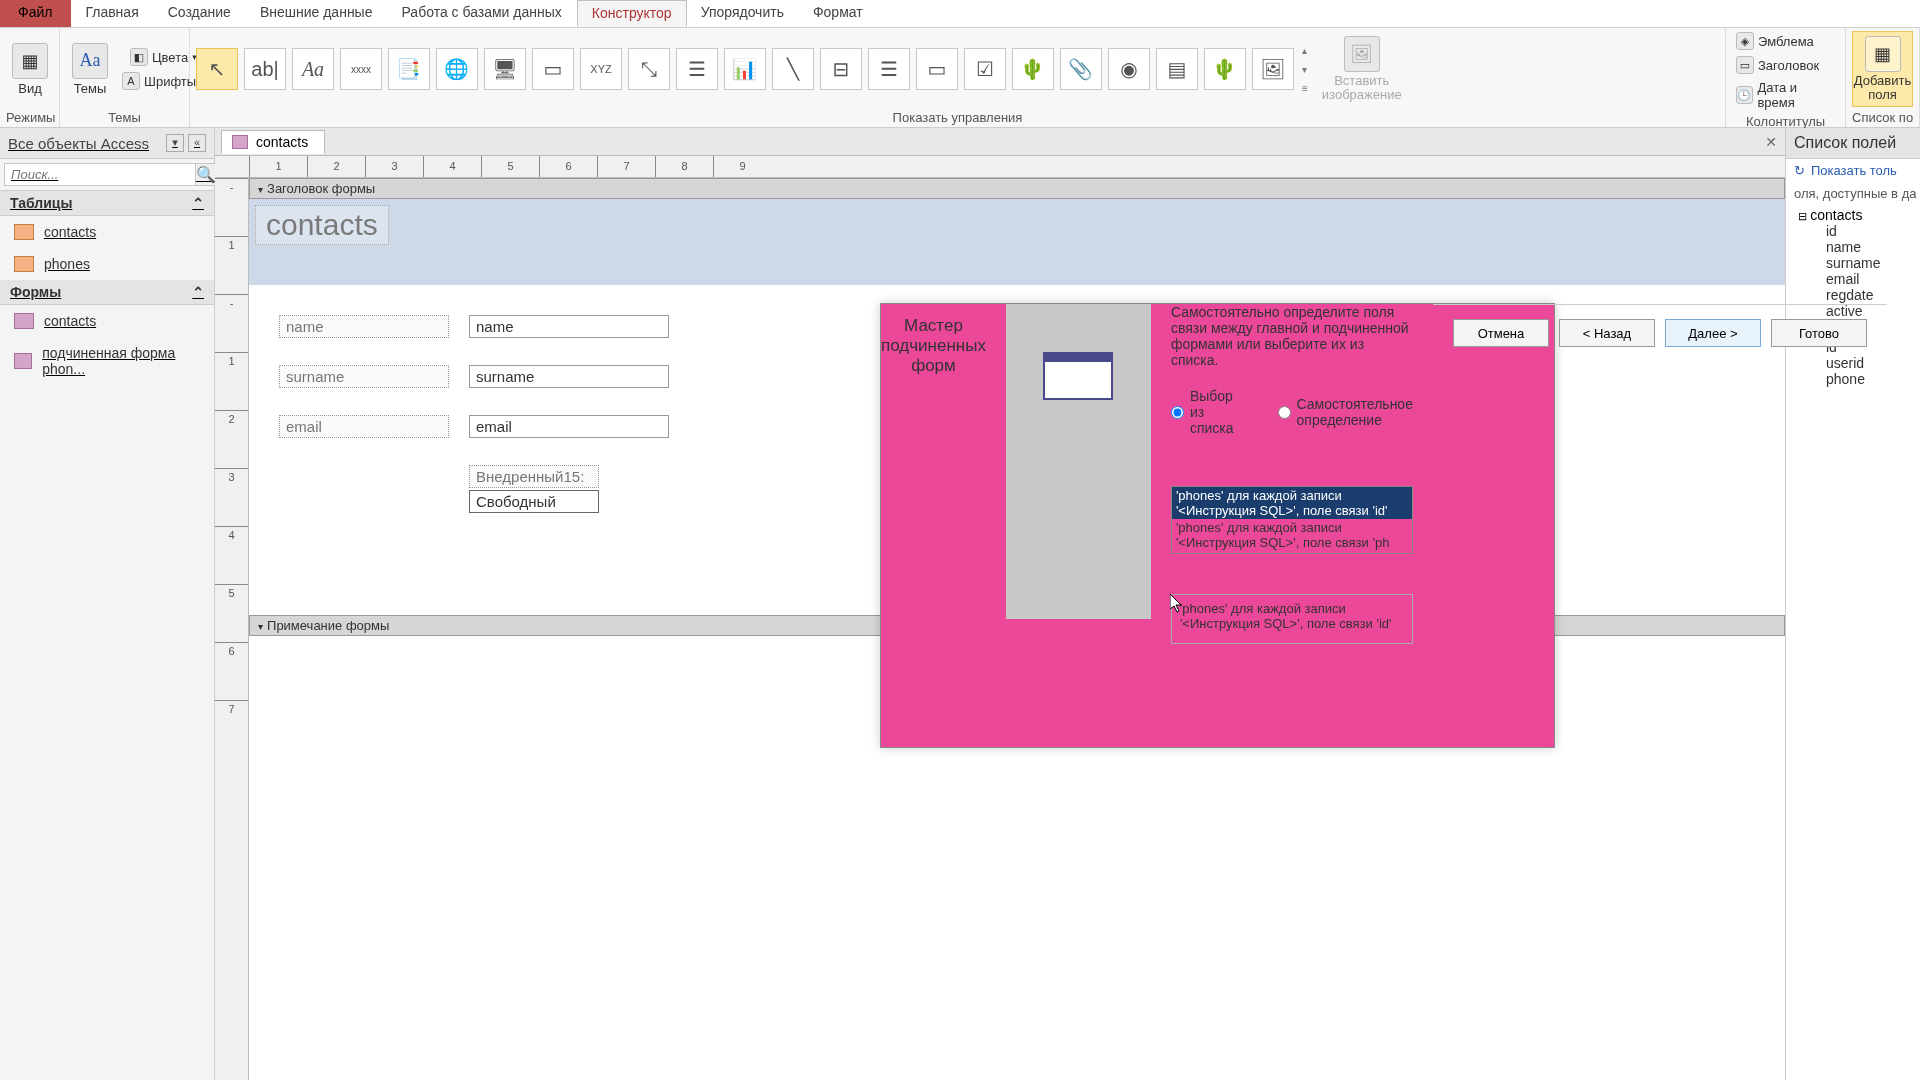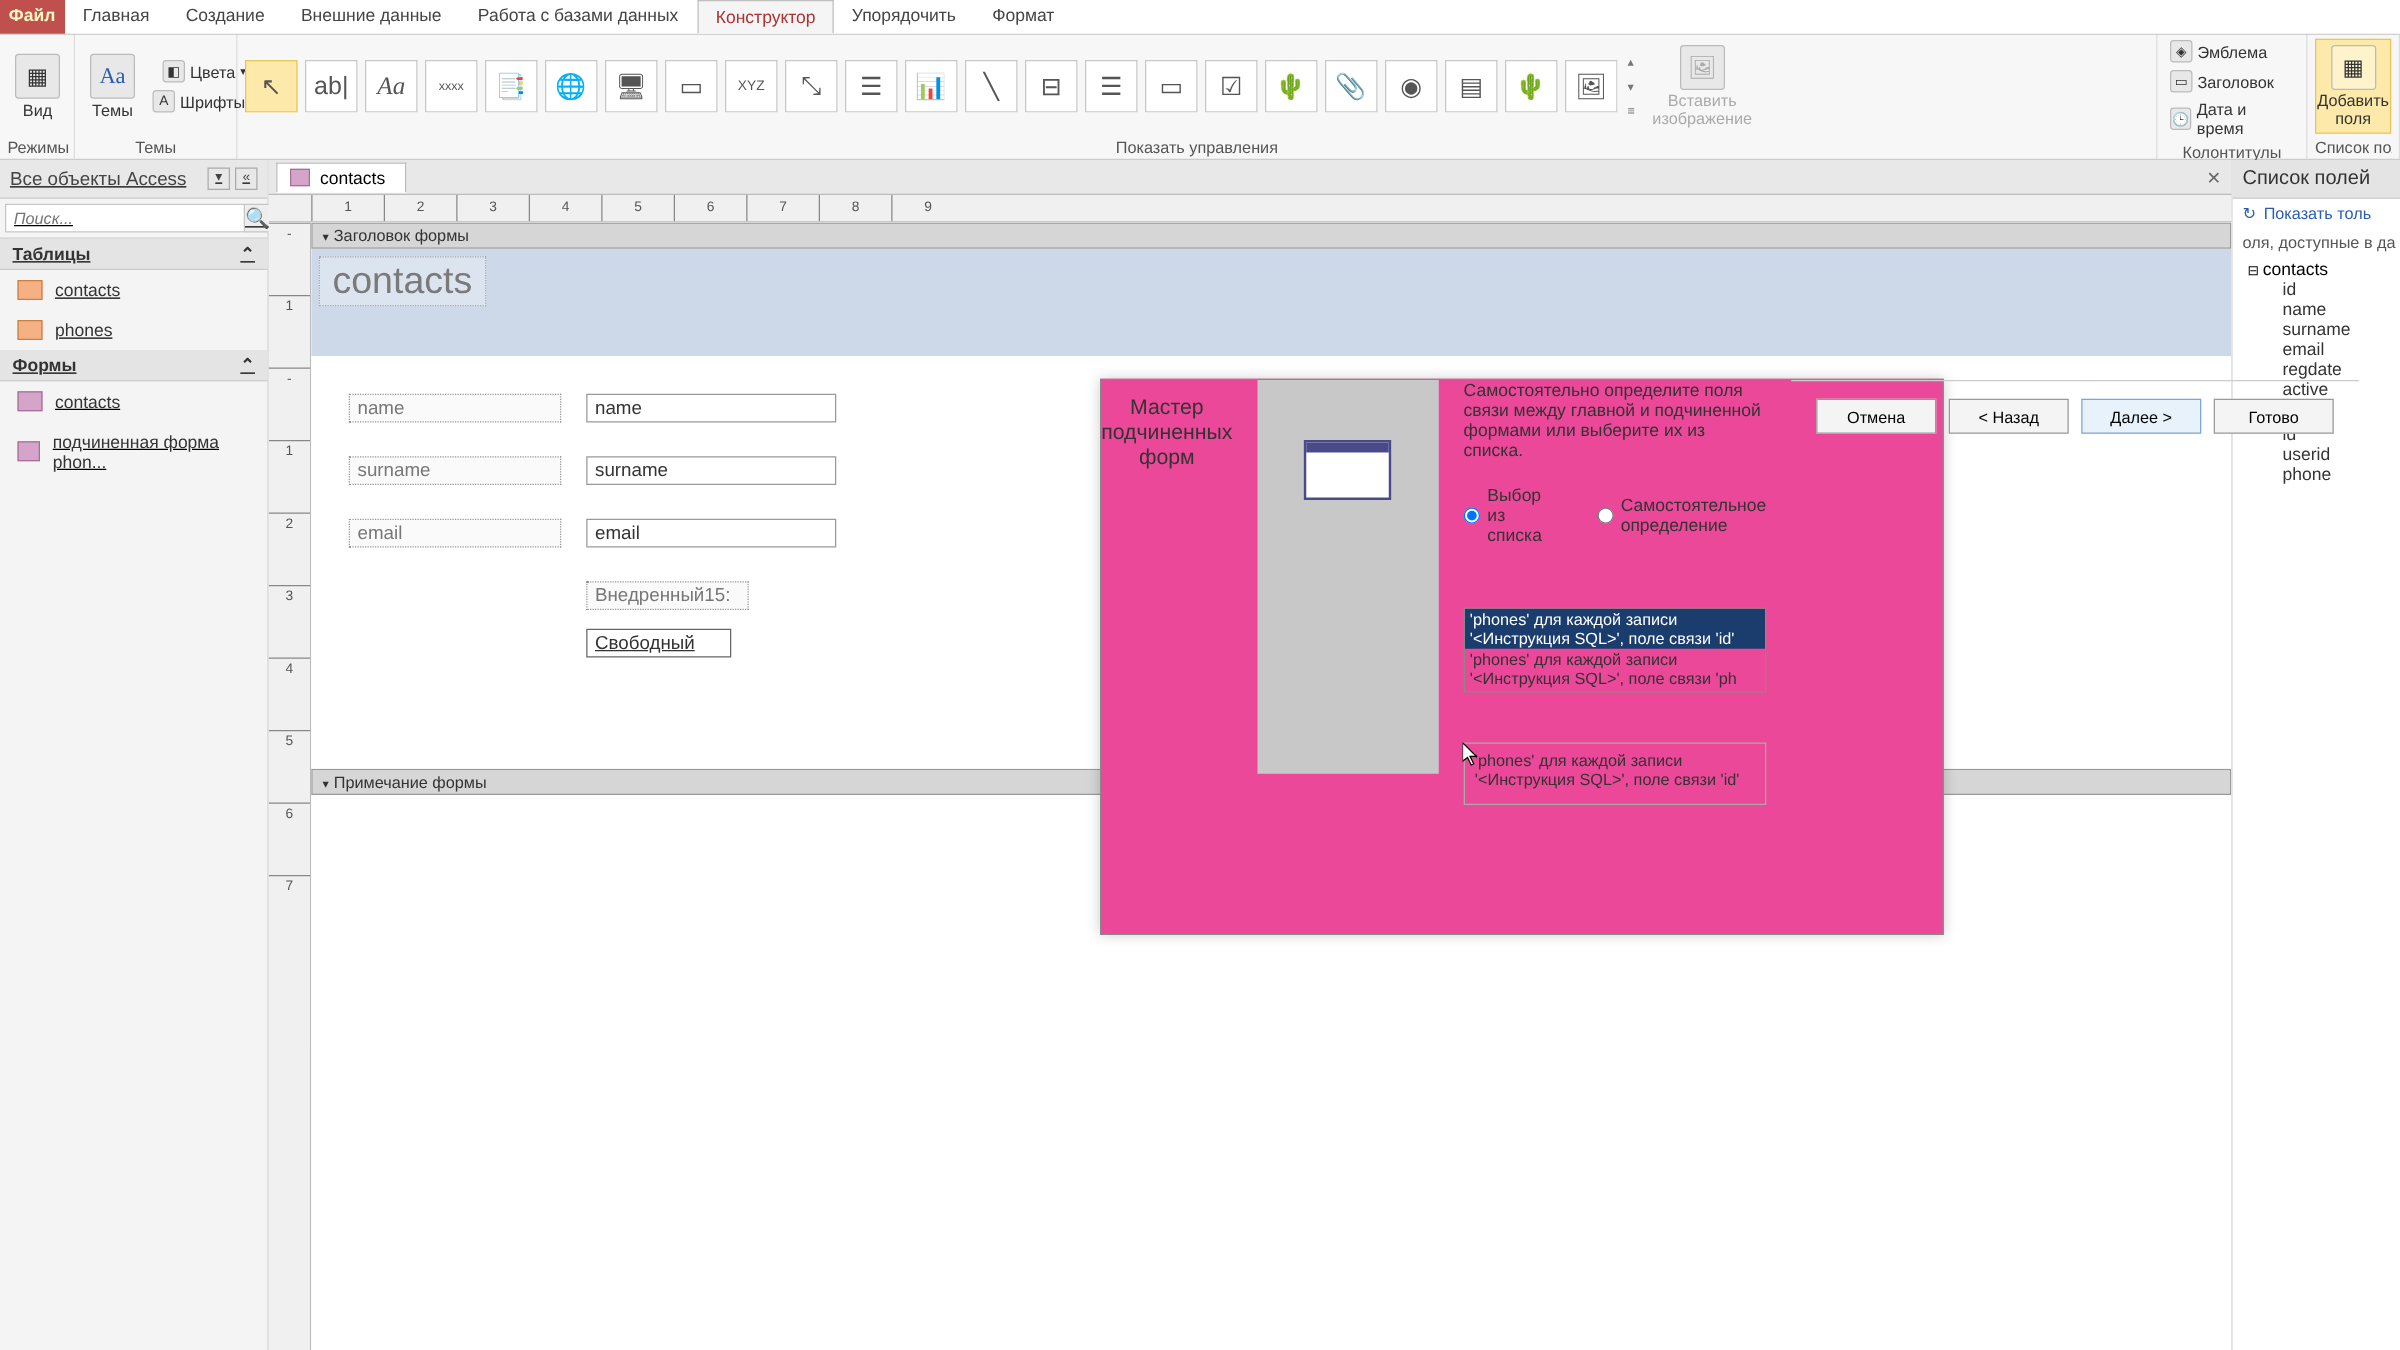--- a/index.html
+++ b/index.html
@@ -1,21 +1,21 @@
 <!DOCTYPE html>
 <html><head>
 <meta charset="utf-8">
 <style>
 * { margin: 0; padding: 0; box-sizing: border-box; font-family: 'Segoe UI', Tahoma, sans-serif; }
 body { background: #fff; overflow: hidden; width: 1920px; height: 1080px; }
 
 
 .tabs { display: flex; height: 28px; background: #fff; border-bottom: 1px solid #d0d0d0; font-size: 14px; }
 .tab { padding: 4px 14px; color: #444; cursor: pointer; border-right: 1px solid transparent; }
-.tab.file { background: #c0504d; color: #fef9c3; border-radius: 0; padding: 4px 7px; font-weight: bold; }
+.tab.file { background: #c0504d; color: #000000; border-radius: 0; padding: 4px 18px; }
 .tab.active { background: #f5f5f5; border: 1px solid #c0c0c0; border-bottom: 1px solid #f5f5f5; color: #a33; }
 
 
 .ribbon { display: flex; height: 100px; background: #f7f7f7; border-bottom: 1px solid #ccc; }
 .ribbon-group { display: flex; flex-direction: column; border-right: 1px solid #ddd; padding: 2px 6px 0 6px; }
 .ribbon-group-content { flex: 1; display: flex; align-items: center; gap: 4px; }
 .ribbon-group-label { text-align: center; font-size: 13px; color: #555; padding: 2px 0; }
 .rbtn { display: flex; flex-direction: column; align-items: center; justify-content: center; padding: 4px 6px; font-size: 13px; color: #333; min-width: 48px; }
 .rbtn-icon { width: 36px; height: 36px; background: #e8e8e8; border: 1px solid #bbb; border-radius: 3px; margin-bottom: 2px; display:flex; align-items:center; justify-content:center; font-size:18px; }
 .rbtn.small { flex-direction: row; min-width: 0; font-size: 13px; gap:4px; padding:2px 4px;}
@@ -288,21 +288,21 @@
           <div class="title">contacts</div>
         </div>
         <div class="grid-area detail-area" style="position:relative;">
           <div class="fld-label" style="left:30px;top:30px;width:170px;">name</div>
           <div class="fld-box" style="left:220px;top:30px;">name</div>
           <div class="fld-label" style="left:30px;top:80px;width:170px;">surname</div>
           <div class="fld-box" style="left:220px;top:80px;">surname</div>
           <div class="fld-label" style="left:30px;top:130px;width:170px;">email</div>
           <div class="fld-box" style="left:220px;top:130px;">email</div>
           <div class="fld-label" style="left:220px;top:180px;width:130px;">Внедренный15:</div>
-          <div class="fld-box" style="left:220px;top:218px;width:116px;border:1px solid #666;text-decoration:underline;">Свободный</div>
+          <div class="fld-box" style="left:220px;top:205px;width:130px;border:1px solid #666;">Свободный</div>
         </div>
         <div class="section-bar">Примечание формы</div>
         <div class="grid-area footer-area"></div>
       </div>
     </div>
 
     <div class="wizard">
       <div class="wizard-title">Мастер подчиненных форм</div>
       <div class="wizard-body">
         <div class="wizard-preview">

